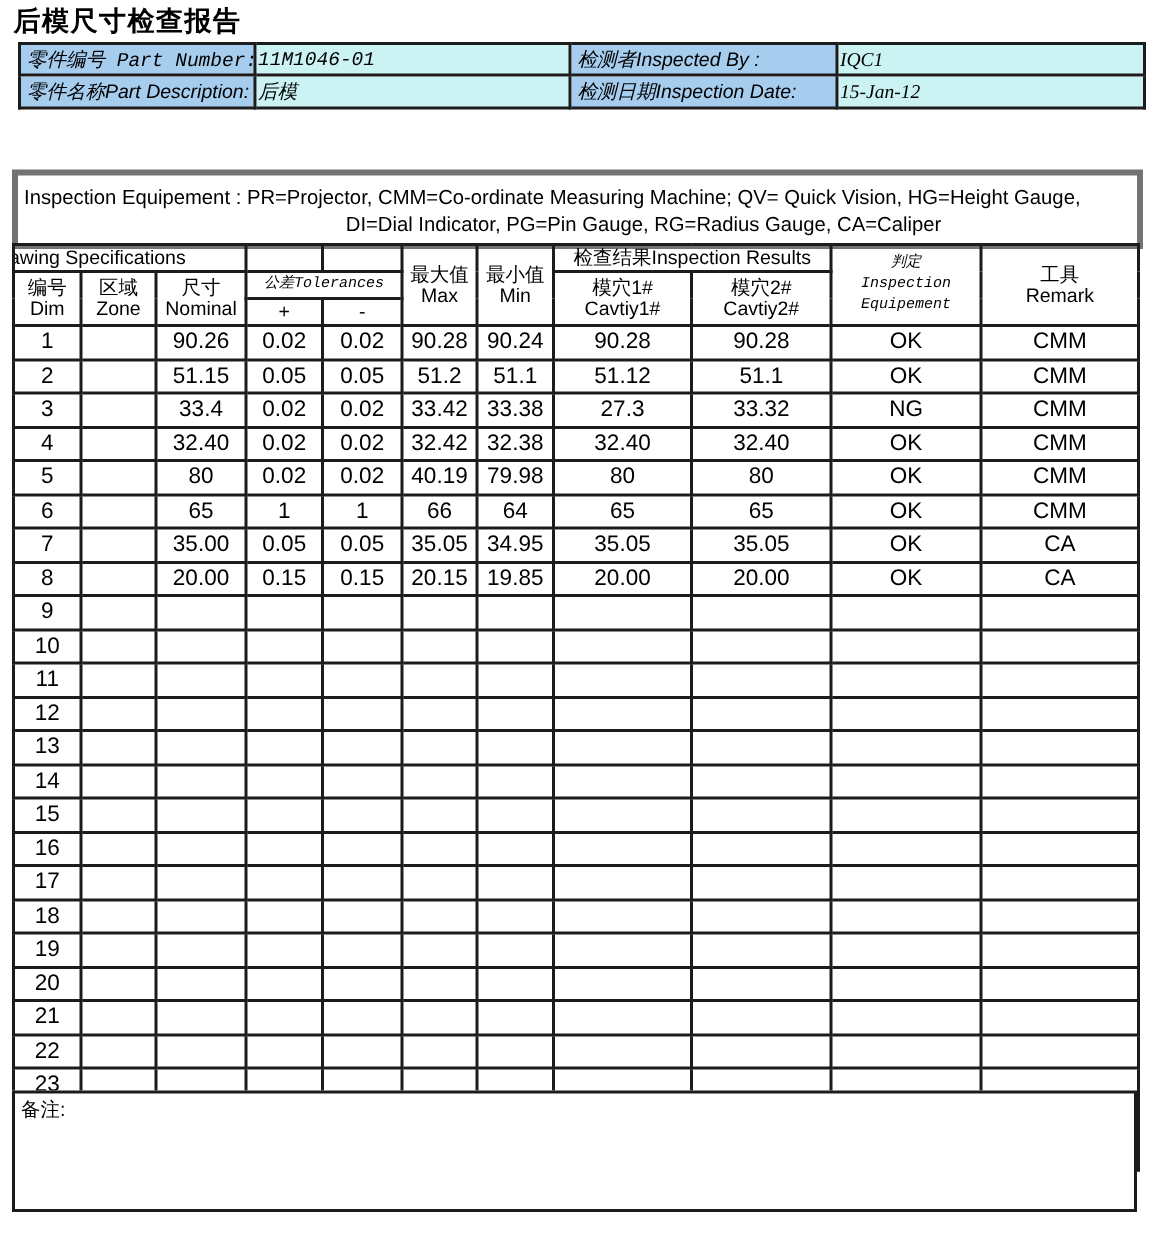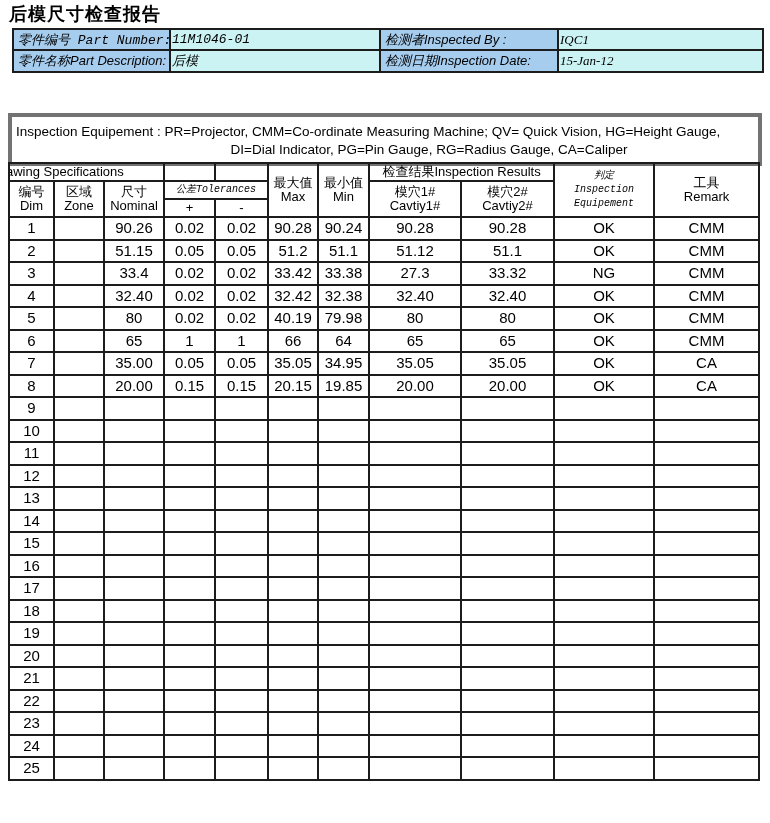--- a/index.html
+++ b/index.html
@@ -442,14 +442,17 @@
           <td></td>
           <td></td>
           <td></td>
           <td></td>
           <td></td>
           <td></td>
         </tr>
       </tbody>
   </table>
 
+  <div class="remarks-box">
+    <div class="remarks-label">备注:</div>
+  </div>
 
 </div>
 
 </body></html>

